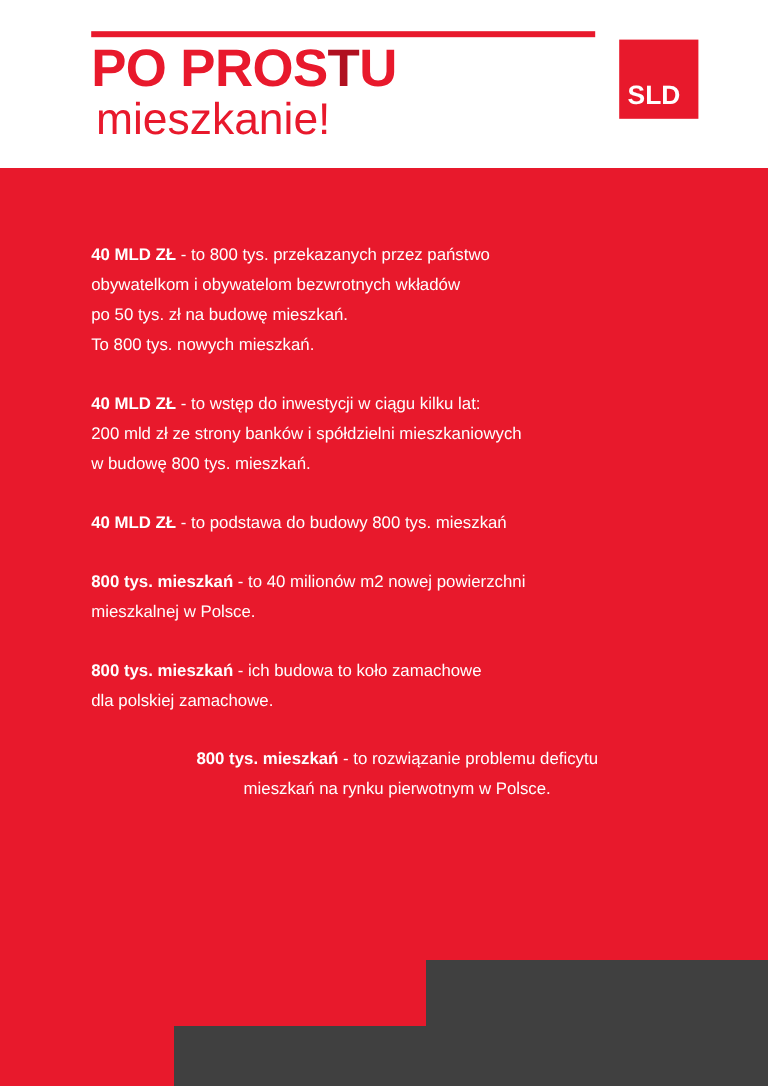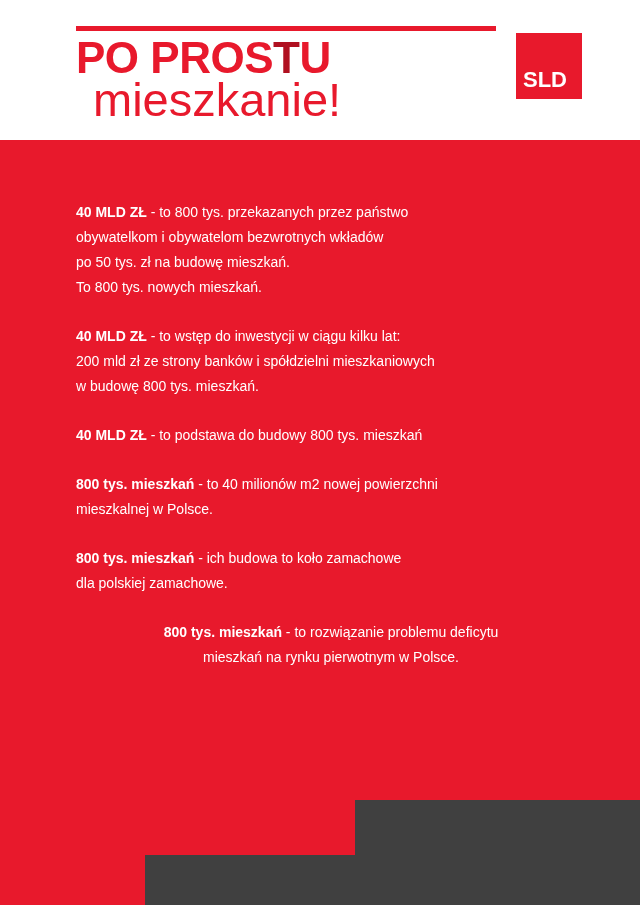--- a/index.html
+++ b/index.html
@@ -44,24 +44,24 @@
     color: #e8192c;
     letter-spacing: -0.5px;
     line-height: 46px;
     margin: 0;
     position: relative;
   }
   .title-main .letter-i {
     color: #b01020;
   }
   .title-sub {
-    font-size: 47px;
+    font-size: 37px;
     color: #e8192c;
     line-height: 42px;
-    margin: 17px;
+    margin: 4px;
     margin-top: -2px;
   }
   .logo {
     position: absolute;
     right: 58px;
     top: 33px;
     width: 66px;
     height: 66px;
     background: #e8192c;
     color: #ffffff;

